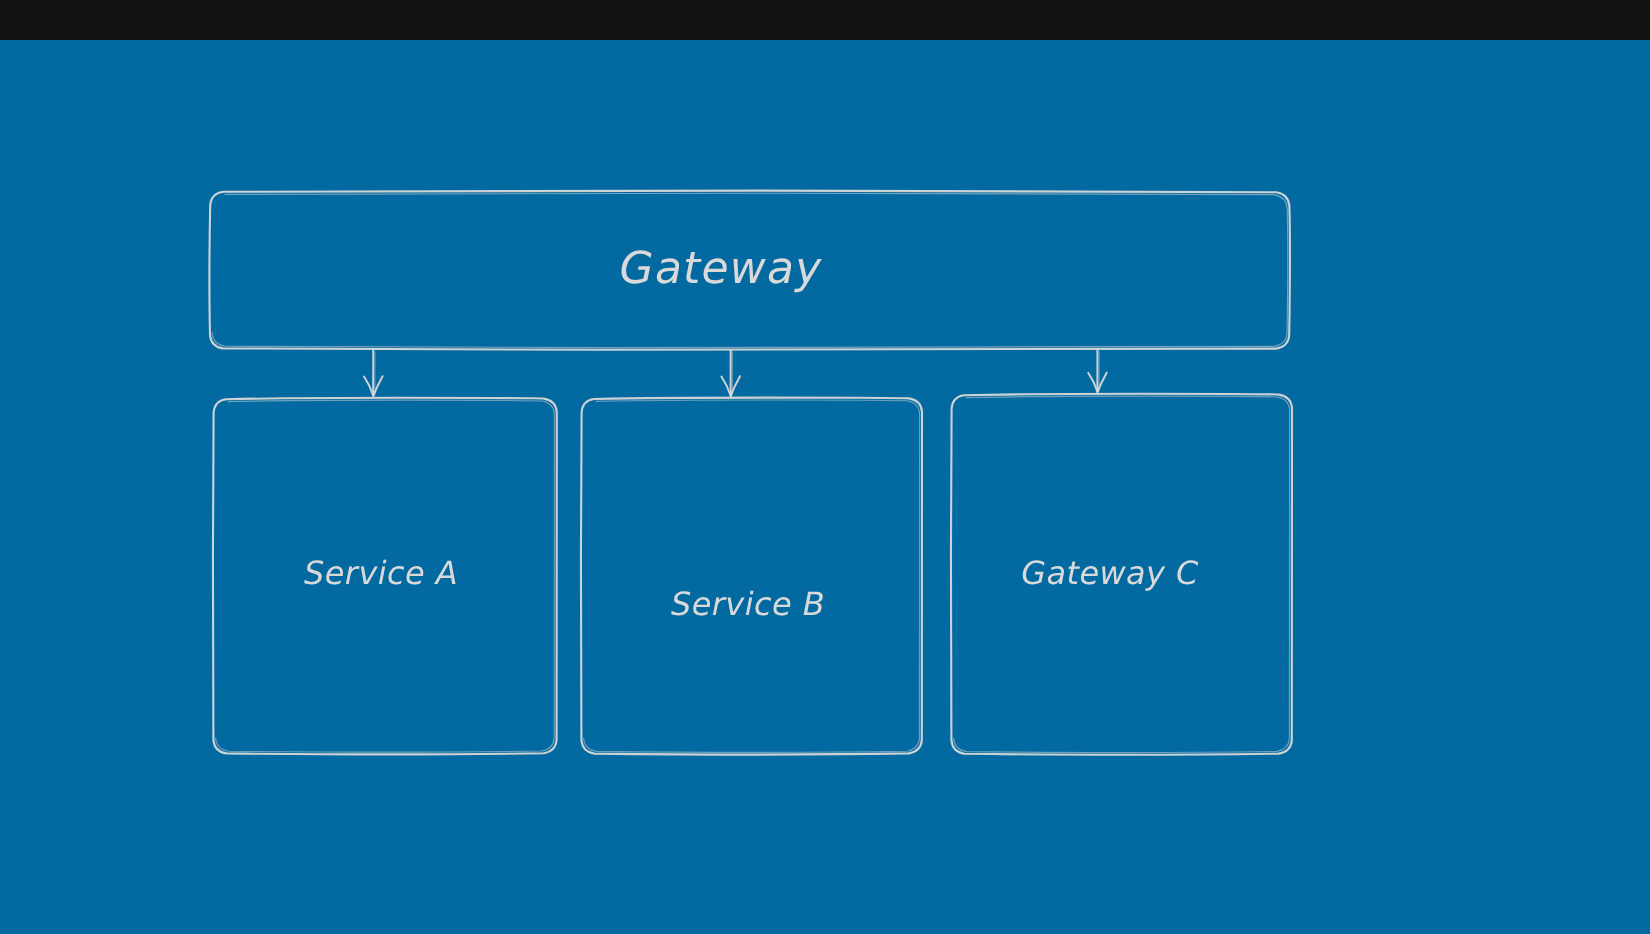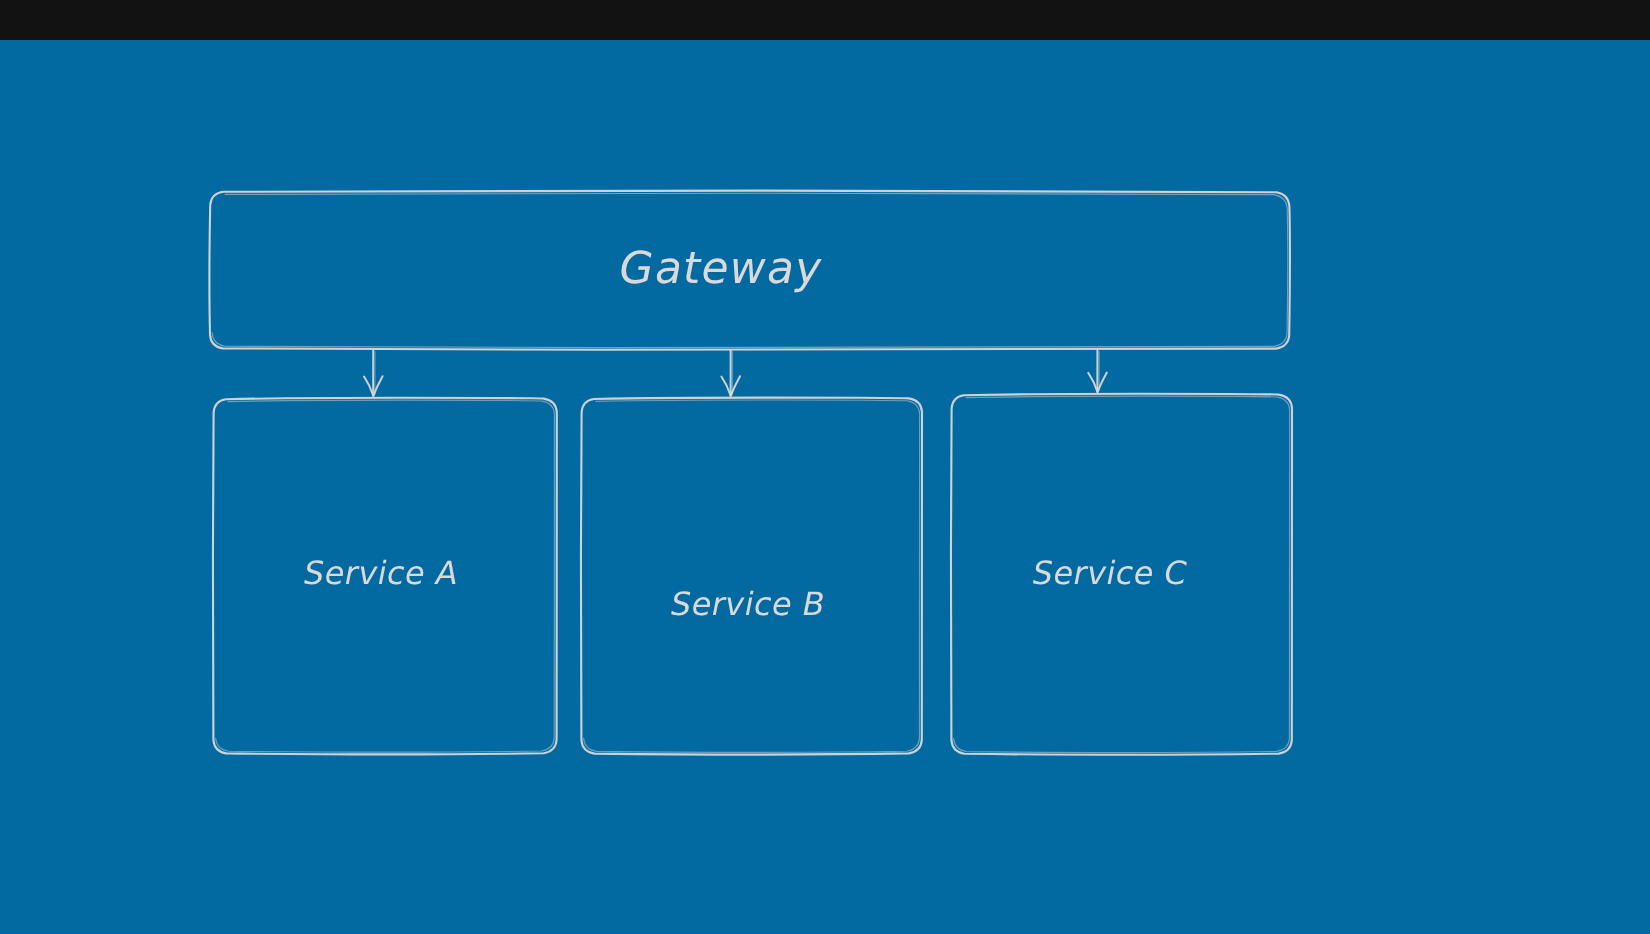--- a/index.html
+++ b/index.html
@@ -161,15 +161,15 @@
 
     </g>
   </svg>
 
   <div class="node-label label-gateway" style="left: 721px; top: 228px; color: rgb(217, 217, 217);">Gateway</div>
 
   <div class="node-label label-service" style="left: 381px; top: 533px; color: rgb(217, 217, 217);">Service A</div>
 
   <div class="node-label label-service" style="left: 748px; top: 564px; color: rgb(217, 217, 217);">Service B</div>
 
-  <div class="node-label label-service" style="left: 1110px; top: 533px; color: rgb(217, 217, 217);">Service C</div>
+  <div class="node-label label-service" style="left: 1110px; top: 533px; color: rgb(217, 217, 217);">Gateway C</div>
 
 </div>
 
 </body></html>

